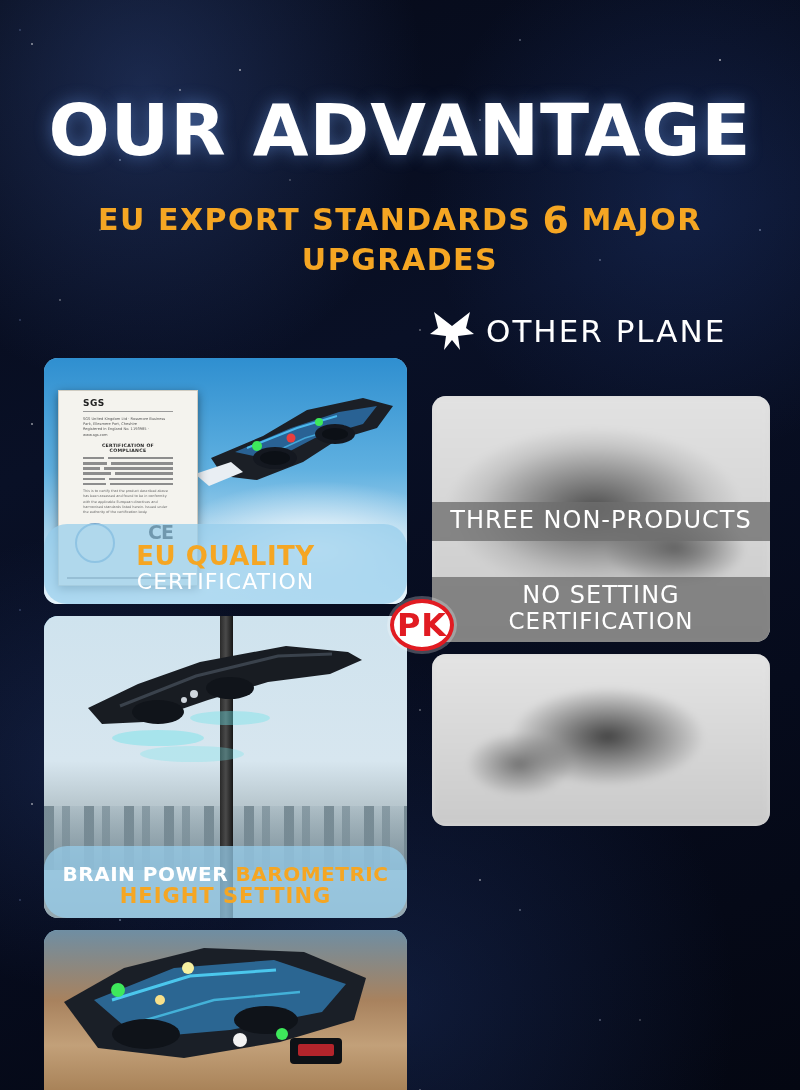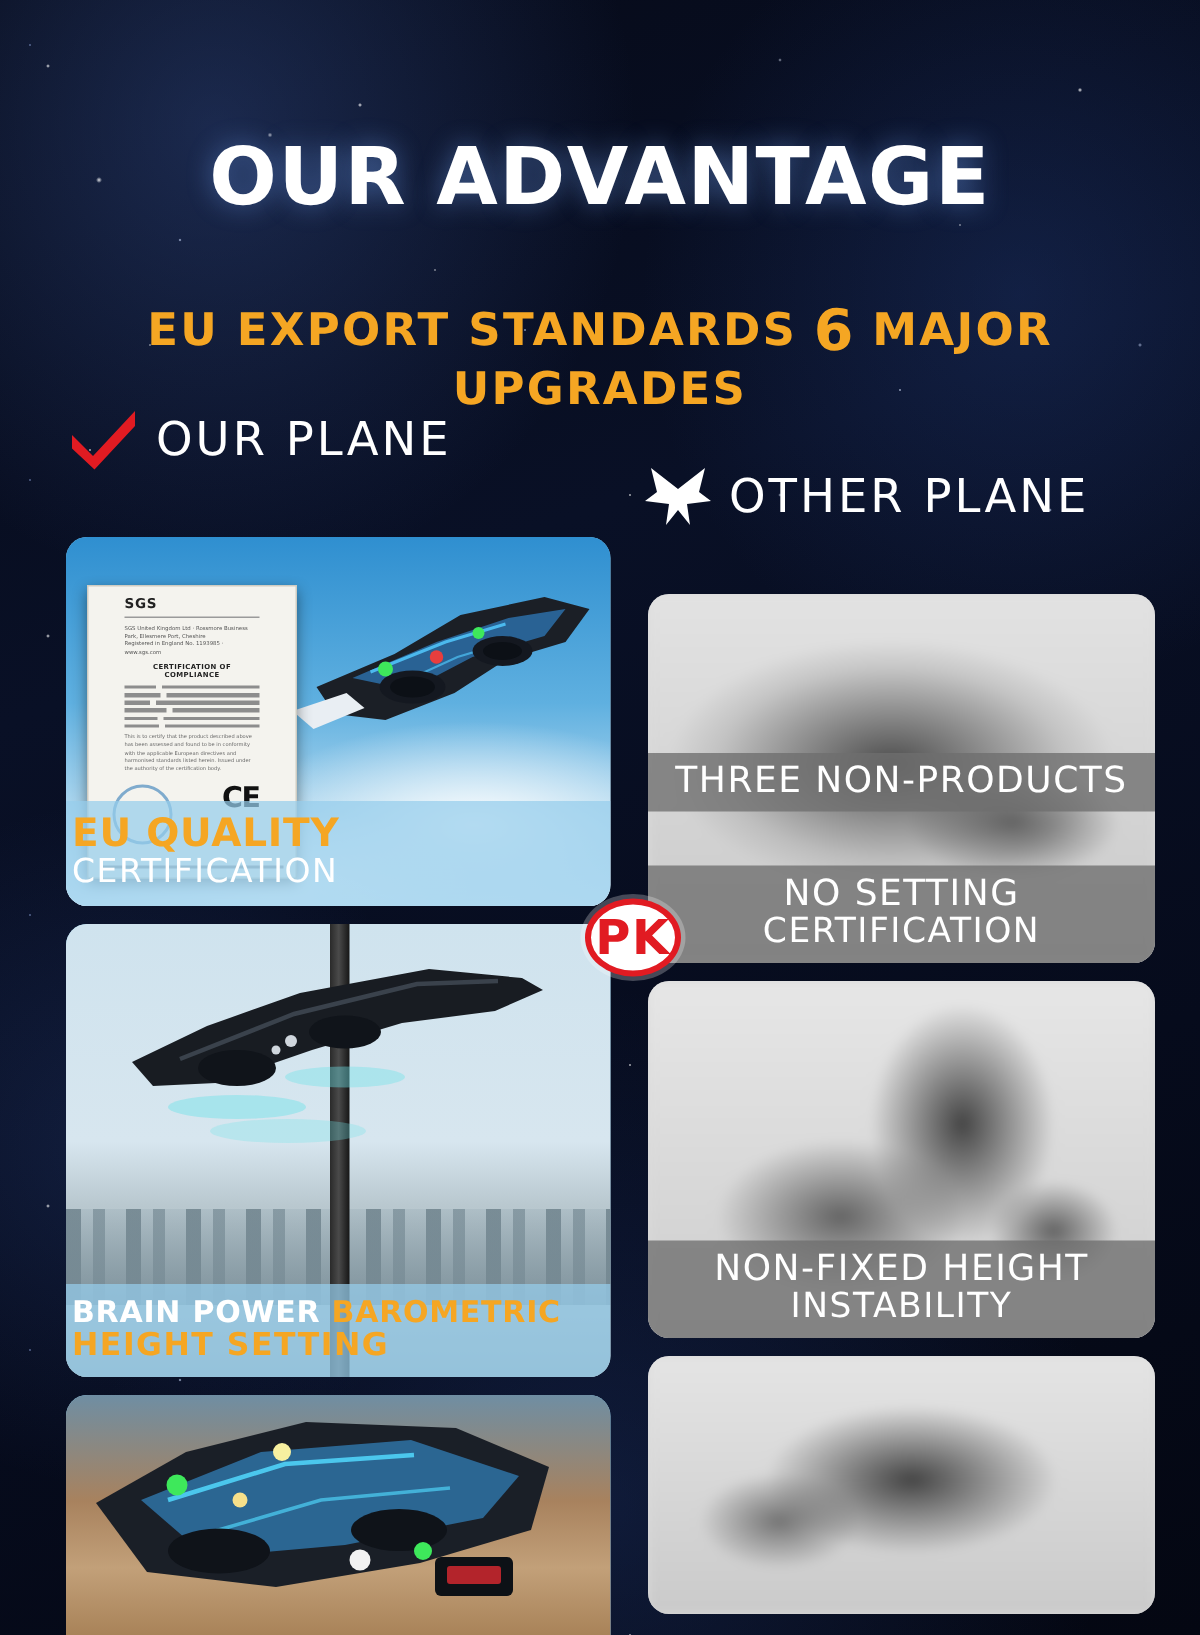--- a/index.html
+++ b/index.html
@@ -64,21 +64,21 @@
     opacity: .9;
   }
 
   
   .title {
     position: absolute; left: 0; right: 0; top: 88px;
     text-align: center;
     color: #ffffff;
     font-family: "DejaVu Sans", sans-serif;
     font-weight: bold;
-    font-size: 53px;
+    font-size: 72px;
     letter-spacing: 1px;
     text-shadow: 0 0 18px rgba(120,170,255,.45);
   }
   .subtitle {
     position: absolute; left: 0; right: 0; top: 198px;
     text-align: center;
     font-size: 30px;
     letter-spacing: 1.5px;
     color: #ffffff;
   }
@@ -174,22 +174,24 @@
   }
   .sand {
     position: absolute; inset: 0;
     background: linear-gradient(180deg, #6f8ea3 0%, #a8825e 38%, #c2a079 62%, #9a7246 100%);
   }
 
   
   .cap-band {
     position: absolute; left: 0; right: 0; bottom: 0;
     background: rgba(150,205,235,.72);
-    padding: 8px 4px 10px;
+    text-align: center;
+    padding: 18px 4px 10px;
     line-height: 1.08;
+    border-radius: 23px;
   }
   .cap-band .l1 { font-size: 26px; font-weight: bold; color: #f5a623; letter-spacing: .5px; }
   .cap-band .l2 { font-size: 22px; color: #ffffff; letter-spacing: 1px; }
   .cap-band.small .l1 { font-size: 20px; }
   .cap-band.small .l2 { font-size: 21px; }
   .cap-band .white { color: #ffffff; }
   .cap-band .orange { color: #f5a623; font-weight: bold; }
 
   
   .bad-img {
@@ -252,26 +254,20 @@
   <div class="stars3"></div>
 
   <div class="title">OUR ADVANTAGE</div>
 
   <div class="subtitle">
     <span class="hl">EU EXPORT STANDARDS</span>
     <span class="big">6</span>
     <span class="hl">MAJOR UPGRADES</span>
   </div>
 
-  <div class="col-head ours">
-    <svg class="check-mark" viewBox="0 0 46 42">
-      <path d="M2 18 L16 32 L44 2 L44 12 L17 41 L2 27 Z" fill="#e11b22"></path>
-    </svg>
-    <span>OUR PLANE</span>
-  </div>
 
   <div class="col-head others">
     <svg class="x-mark" viewBox="0 0 44 42">
       <path d="M4 2 L22 16 L40 2 L36 18 L44 24 L28 26 L30 40 L22 30 L14 40 L16 26 L0 24 L8 18 Z" fill="#ffffff"></path>
     </svg>
     <span>OTHER PLANE</span>
   </div>
 
   <div class="pk">PK</div>
 
@@ -402,26 +398,19 @@
 
     <div class="card card-bad">
       <div class="bad-img"></div>
       <div class="bad-band top">THREE NON-PRODUCTS</div>
       <div class="bad-band bottom">
         <div>NO SETTING</div>
         <div class="l2">CERTIFICATION</div>
       </div>
     </div>
 
-    <div class="card card-bad mid">
-      <div class="bad-img v2"></div>
-      <div class="bad-band bottom">
-        <div>NON-FIXED HEIGHT</div>
-        <div class="l2">INSTABILITY</div>
-      </div>
-    </div>
 
     <div class="card card-bad bot">
       <div class="bad-img v3"></div>
     </div>
 
   </div>
 </div>
 
 </body></html>

